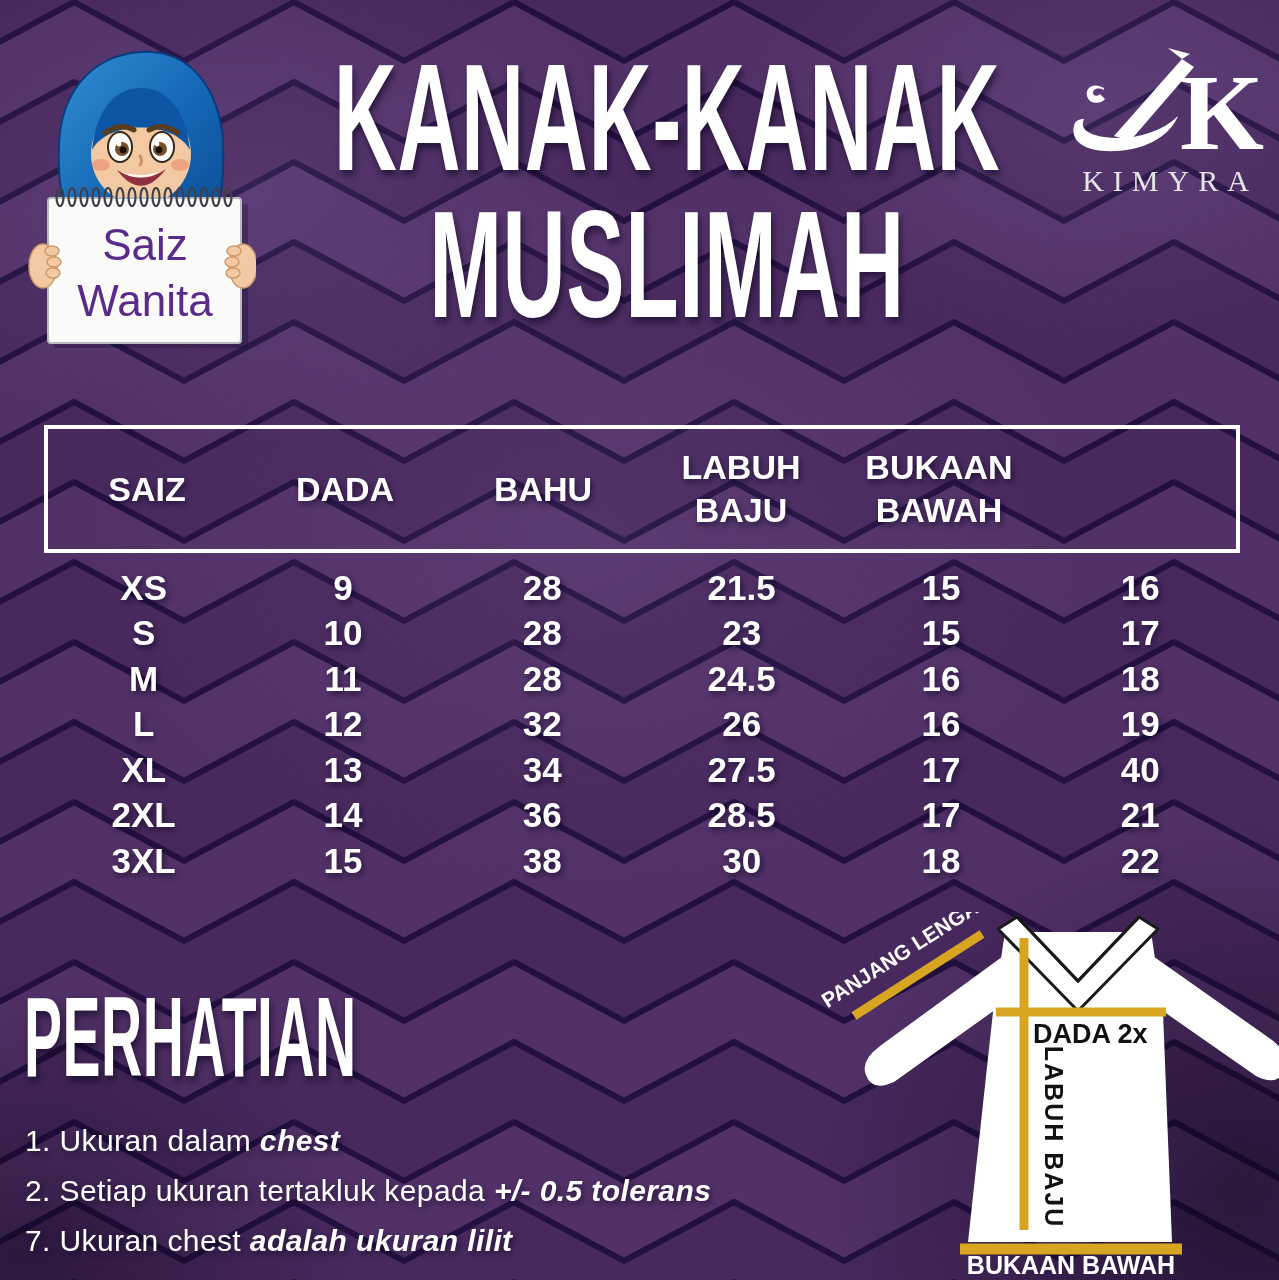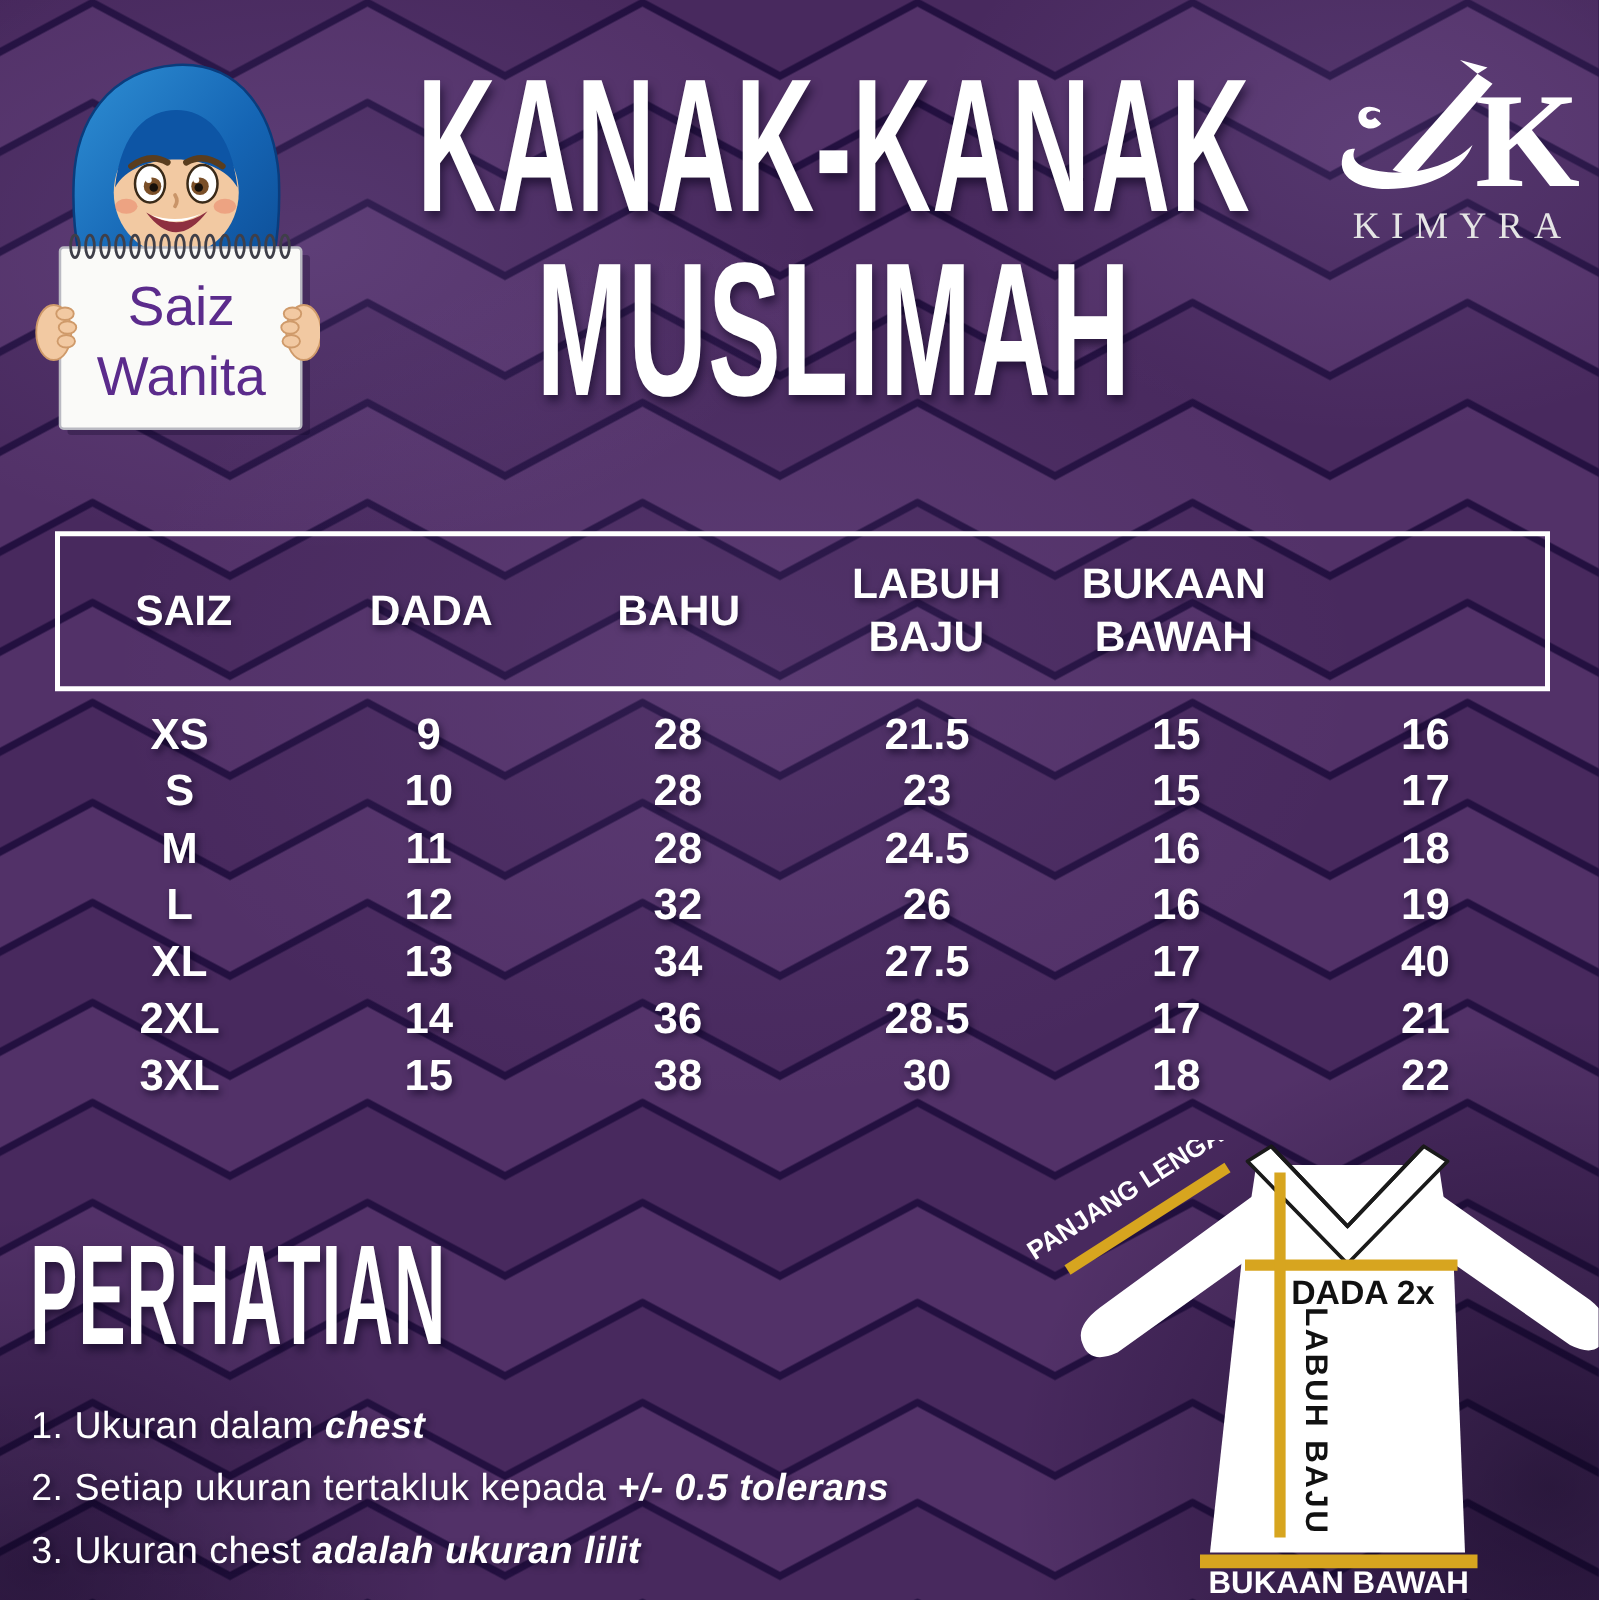--- a/index.html
+++ b/index.html
@@ -248,21 +248,21 @@
         <div class="td">18</div>
         <div class="td">22</div>
       </div>
     </div>
   </div>
 
   <div class="abs notes-title display">PERHATIAN</div>
   <div class="abs notes-list">
     <div class="note-line"><span>1. Ukuran dalam </span><span class="em">chest</span></div>
     <div class="note-line"><span>2. Setiap ukuran tertakluk kepada </span><span class="em">+/- 0.5 tolerans</span></div>
-    <div class="note-line"><span>3. Ukuran chest </span><span class="em">adalah ukuran lilit</span></div>
+    <div class="note-line"><span>7. Ukuran chest </span><span class="em">adalah ukuran lilit</span></div>
   </div>
 
   <svg class="garment abs" width="459" height="368" viewBox="0 0 459 368">
     <g>
       <path d="M186,42 L60,134 Q40,149 46,163 Q52,180 74,170 L186,90 Z" fill="#fff"></path>
       <path d="M330,42 L452,128 Q470,142 464,158 Q458,175 436,164 L330,90 Z" fill="#fff"></path>
       <path d="M185,20 L331,20 L343,100 L352,330 L148,330 L173,100 Z" fill="#fff"></path>
       <path d="M178,17 L258,99 L338,17 L319,5 L258,69 L197,5 Z" fill="#fff" stroke="#1a1a1a" stroke-width="3" stroke-linejoin="round"></path>
       <path d="M197,5 L258,69 L319,5" fill="none" stroke="#1a1a1a" stroke-width="3"></path>
     </g>

